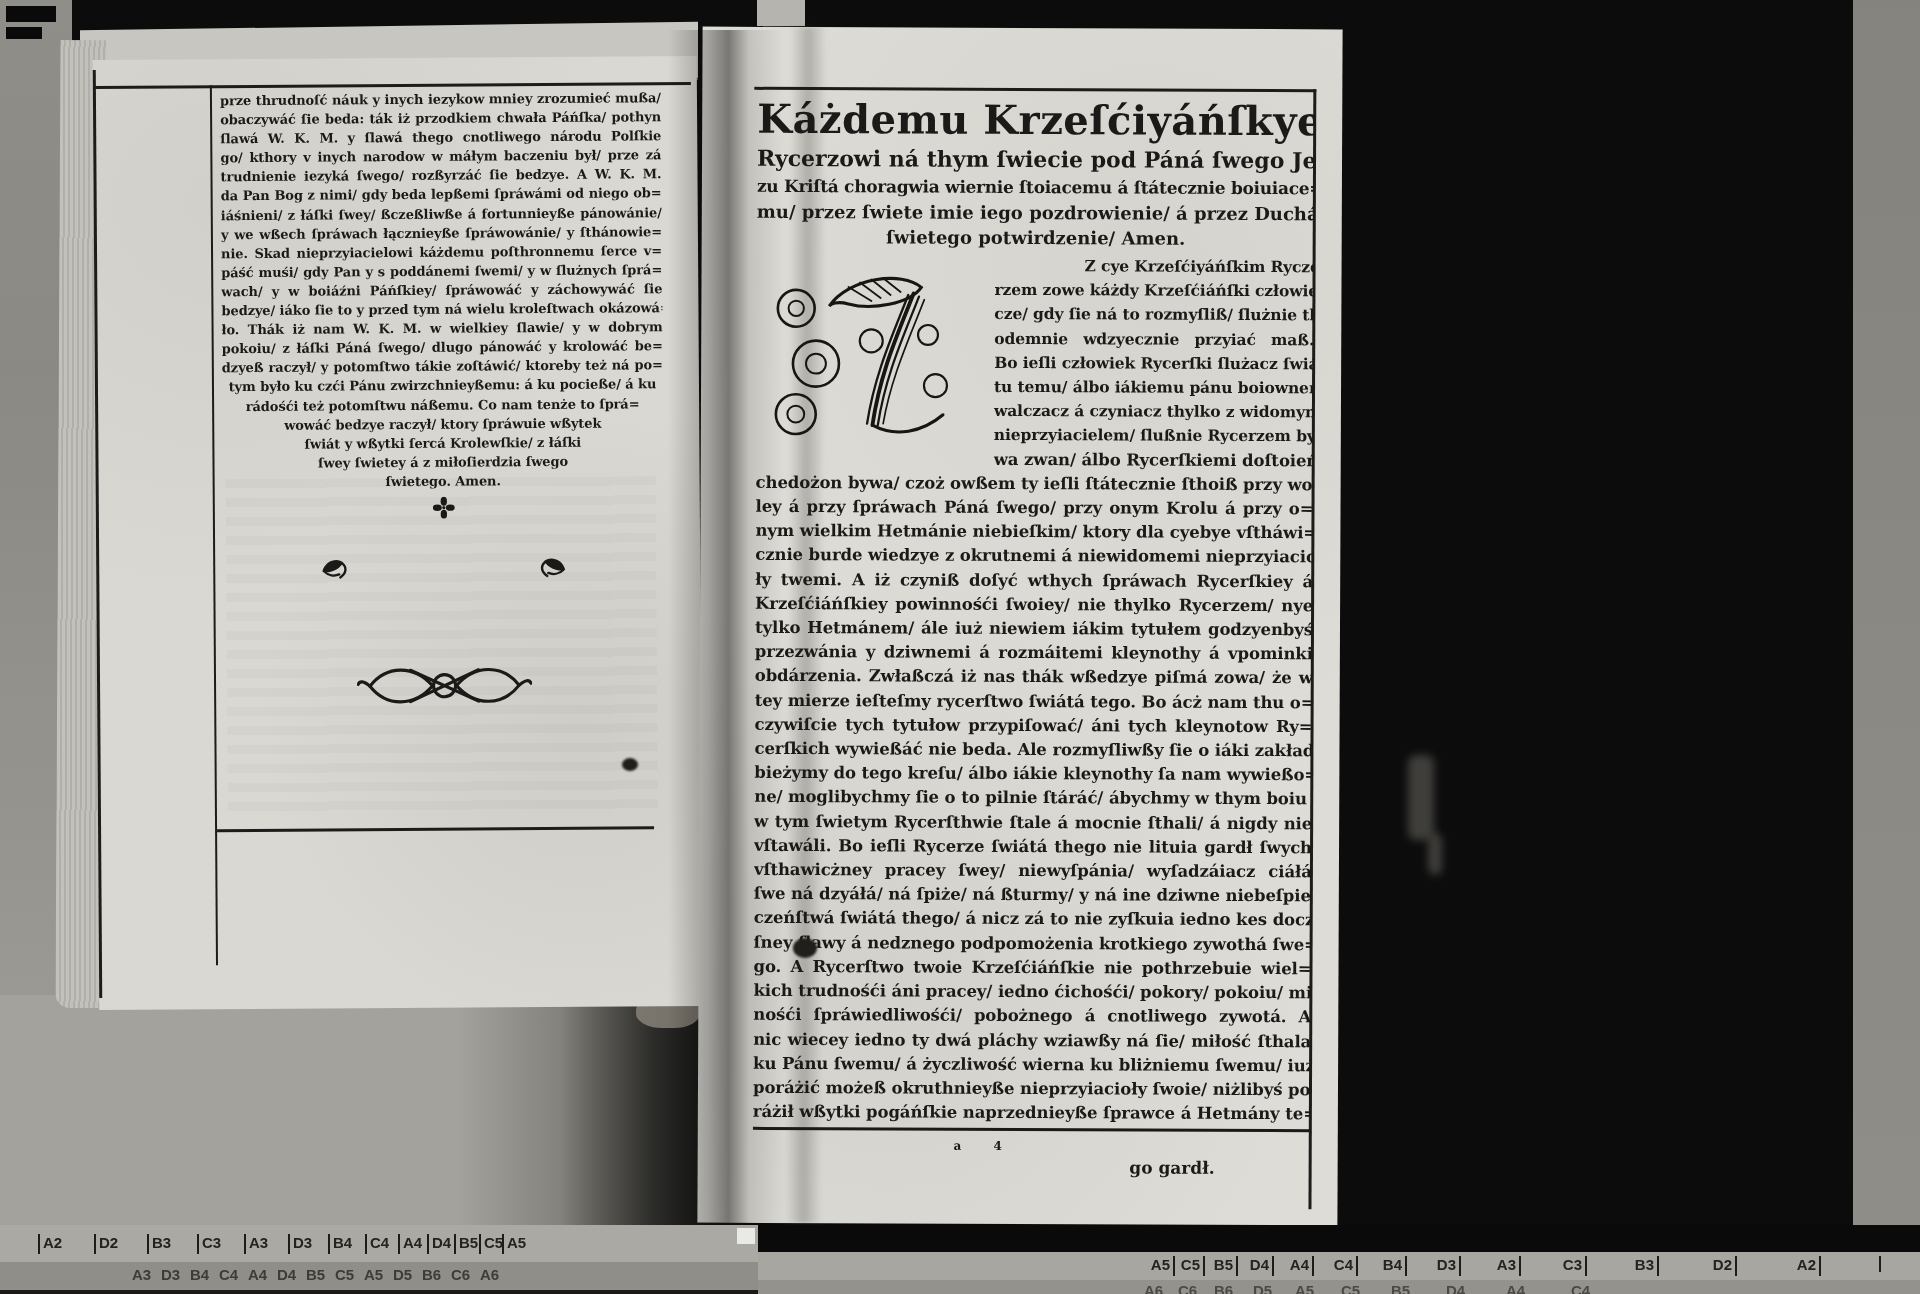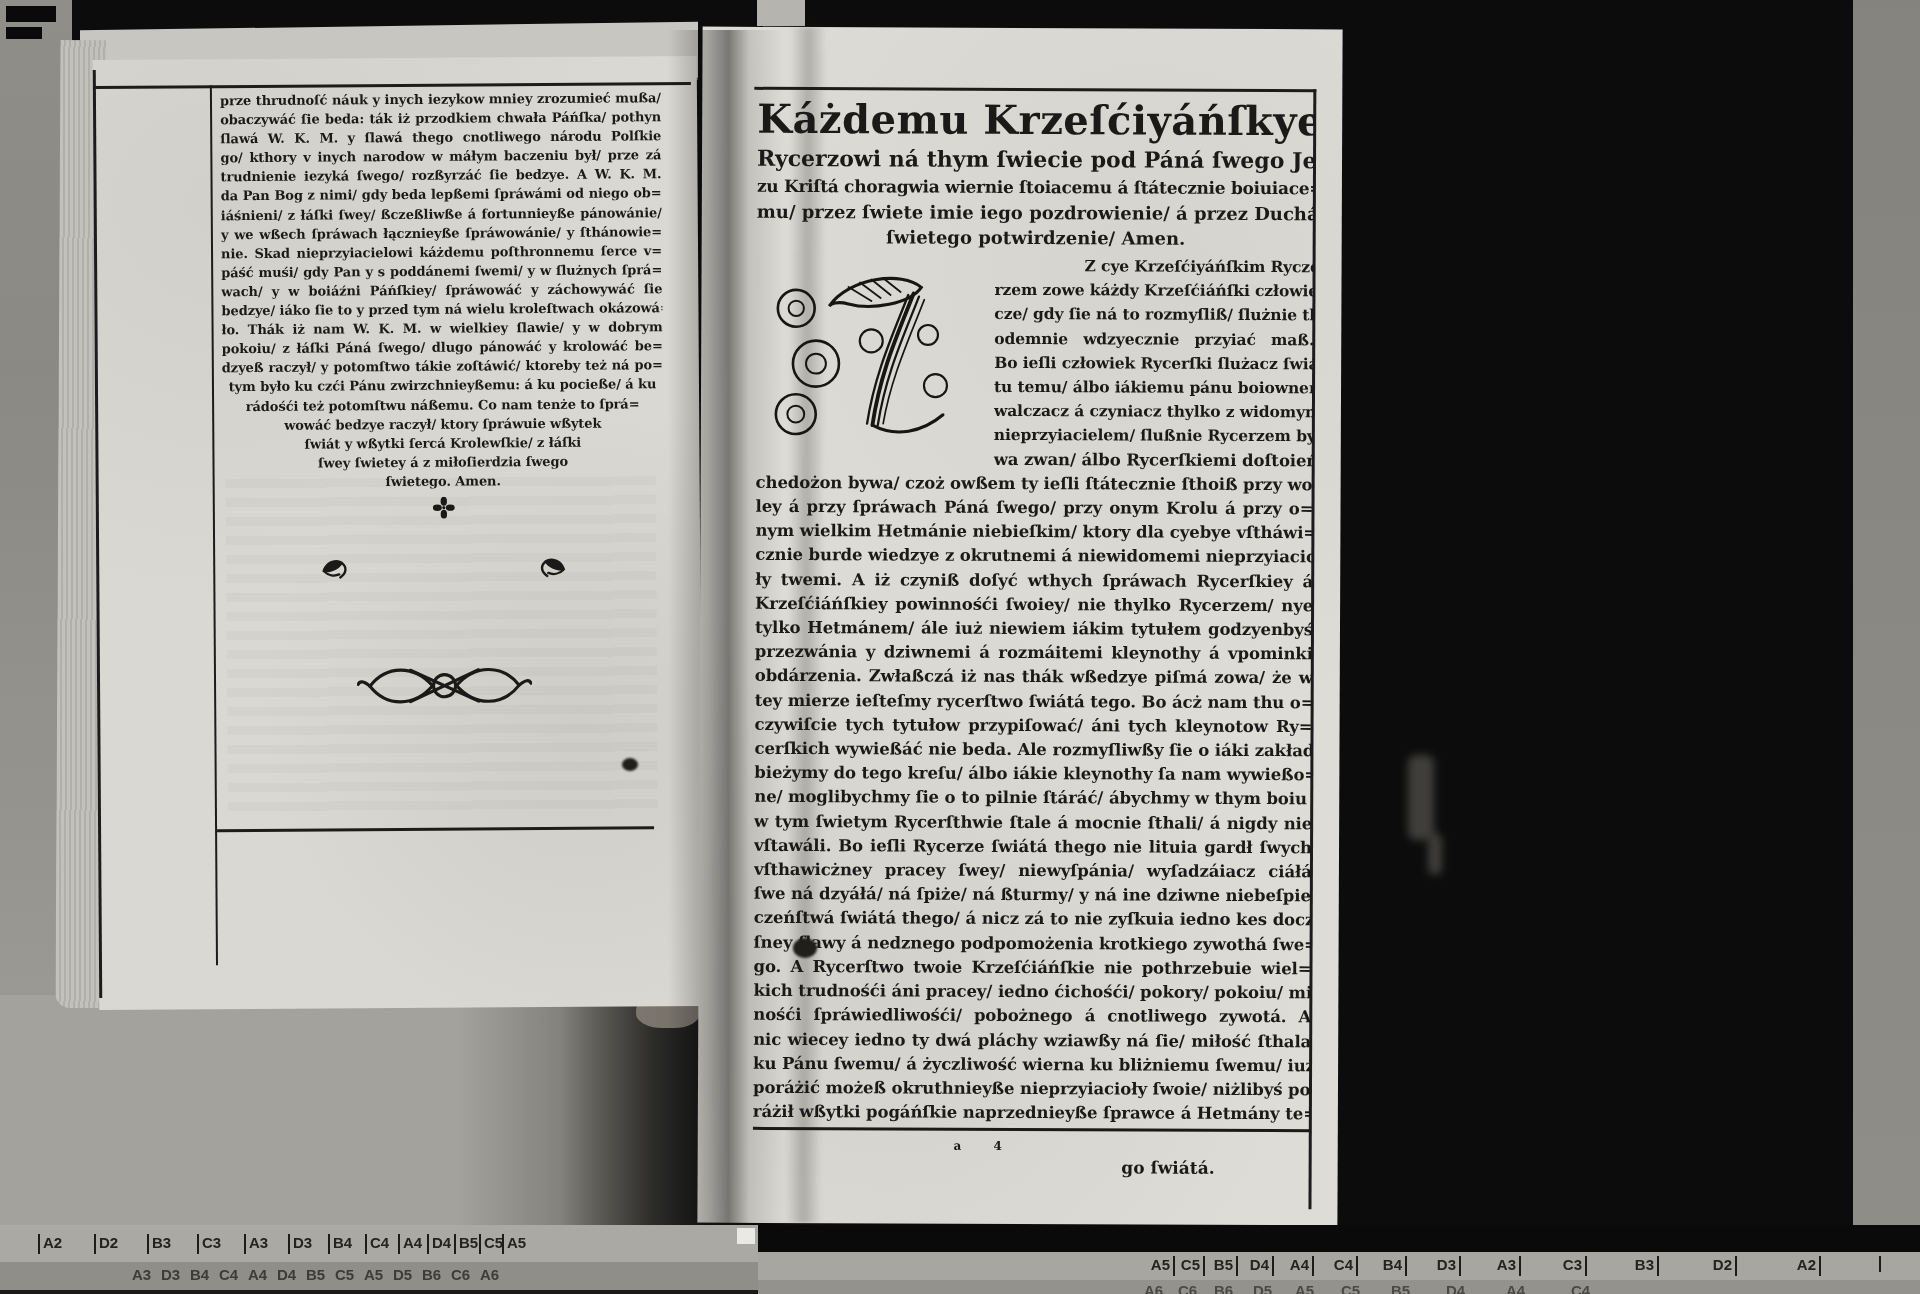--- a/index.html
+++ b/index.html
@@ -315,21 +315,21 @@
             <div class="line">nic wiecey iedno ty dwá pláchy wziawßy ná ſie/ miłość ſthala</div>
             <div class="line">ku Pánu ſwemu/ á życzliwość wierna ku bliżniemu ſwemu/ iuż</div>
             <div class="line">poráżić możeß okruthnieyße nieprzyiacioły ſwoie/ niżlibyś po=</div>
             <div class="line">ráżił wßytki pogáńſkie naprzednieyße ſprawce á Hetmány te=</div>
           </div>
       </div>
 
       <div class="rp-rule-bottom"></div>
       <div class="sig-row">
         <div class="sig">a 4</div>
-        <div class="catch">go ſwiátá.</div>
+        <div class="catch">go gardł.</div>
       </div>
     </div>
   </div>
 
   <div class="gutter-shadow"></div>
   <div class="ink-spot spot1"></div>
   <div class="ink-spot spot2"></div>
 
   <div class="bottom-strip">
     <div class="bs-left">

